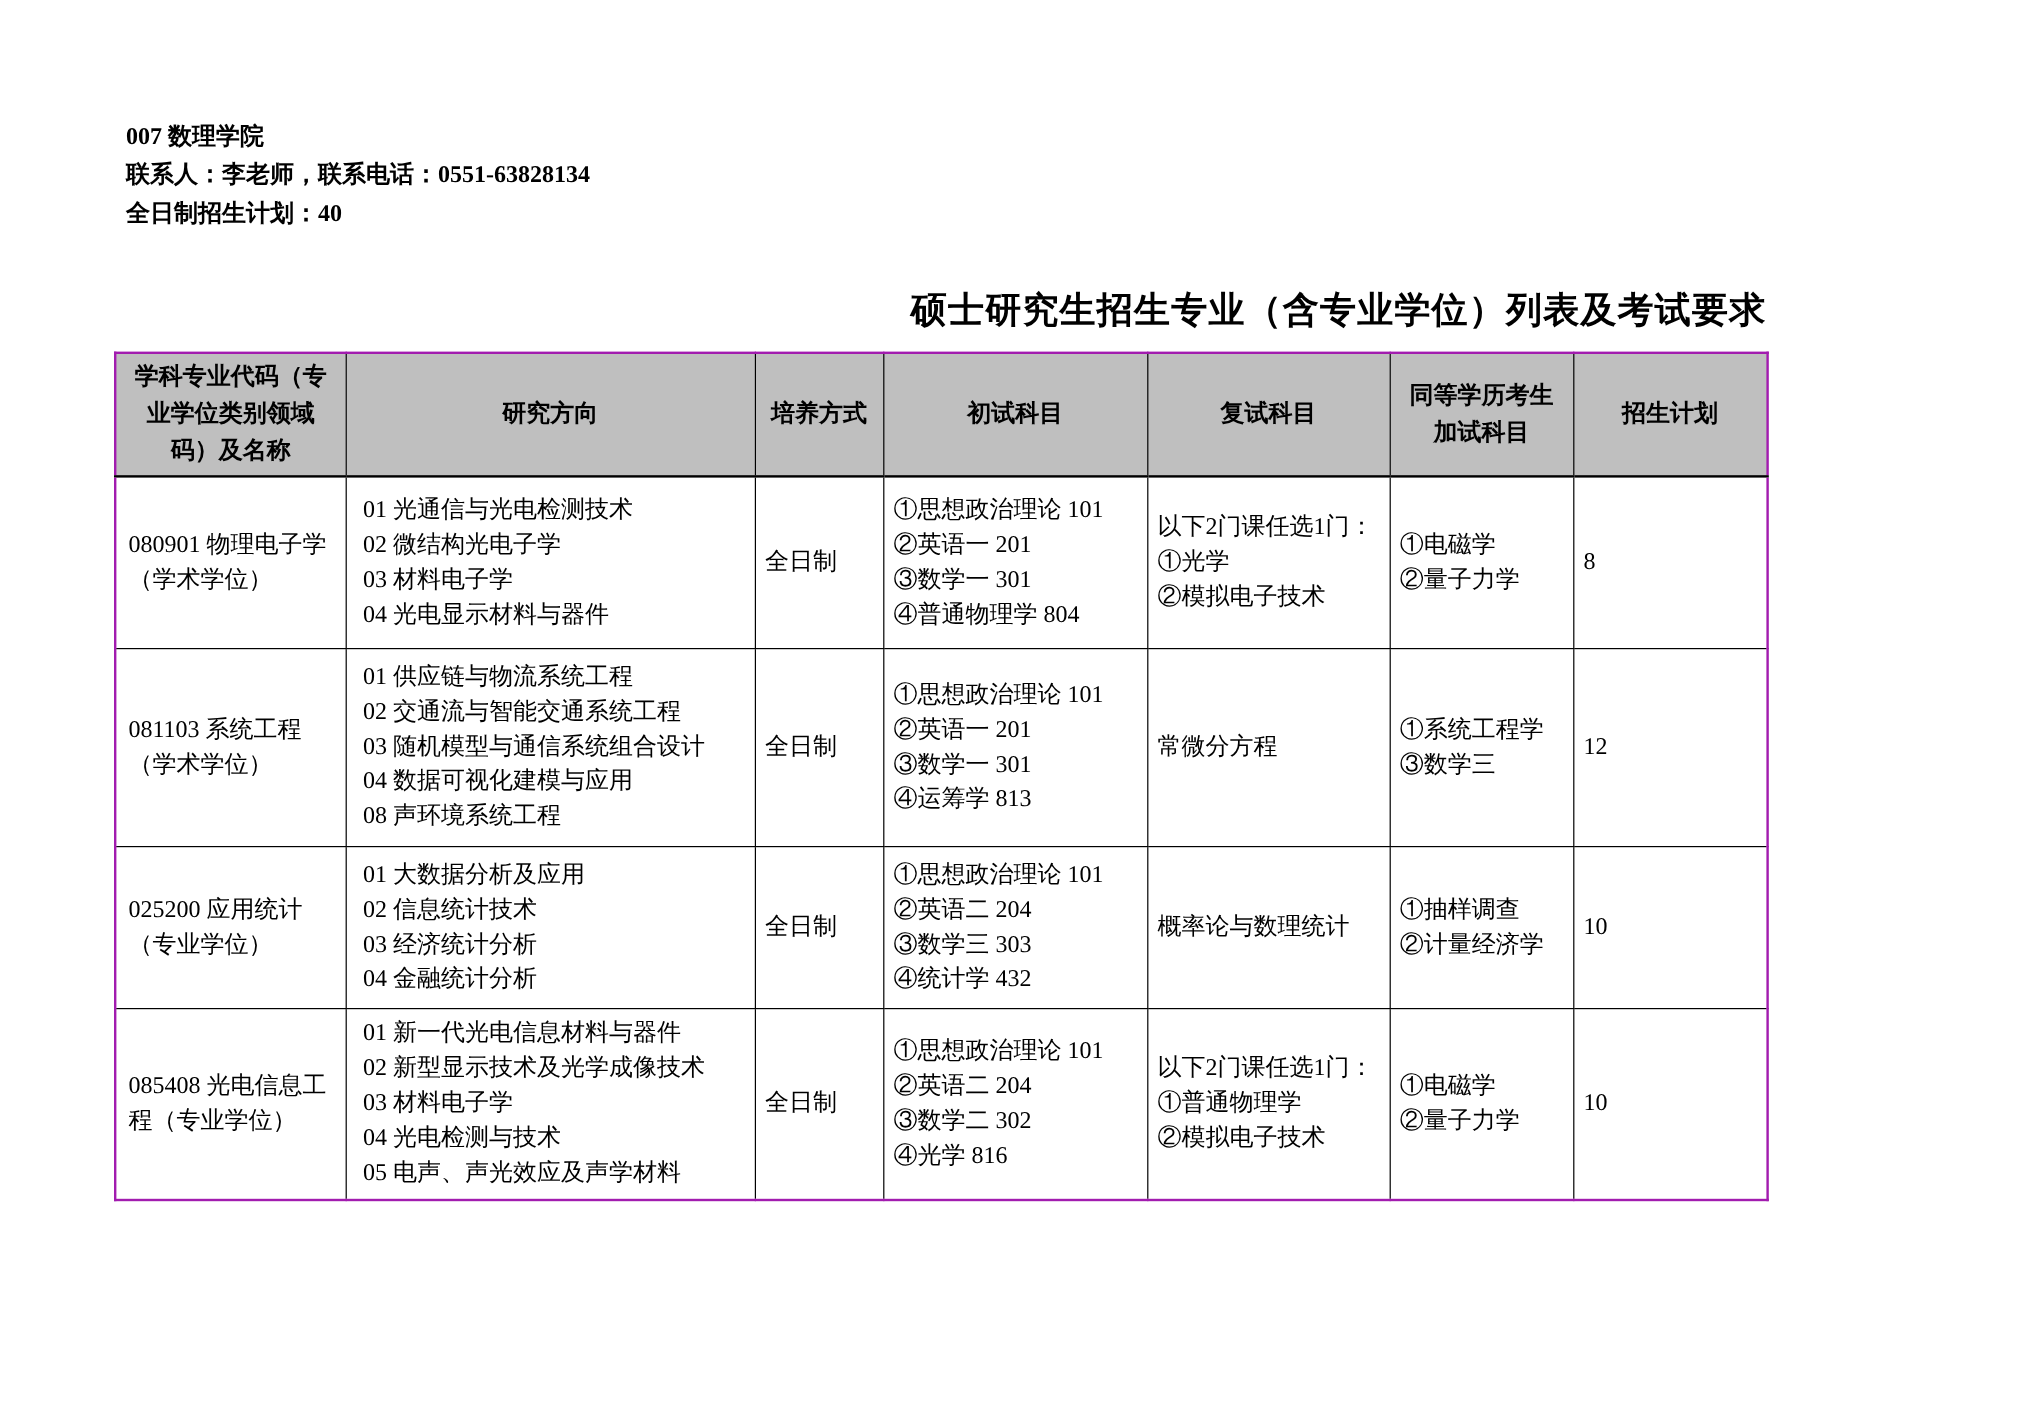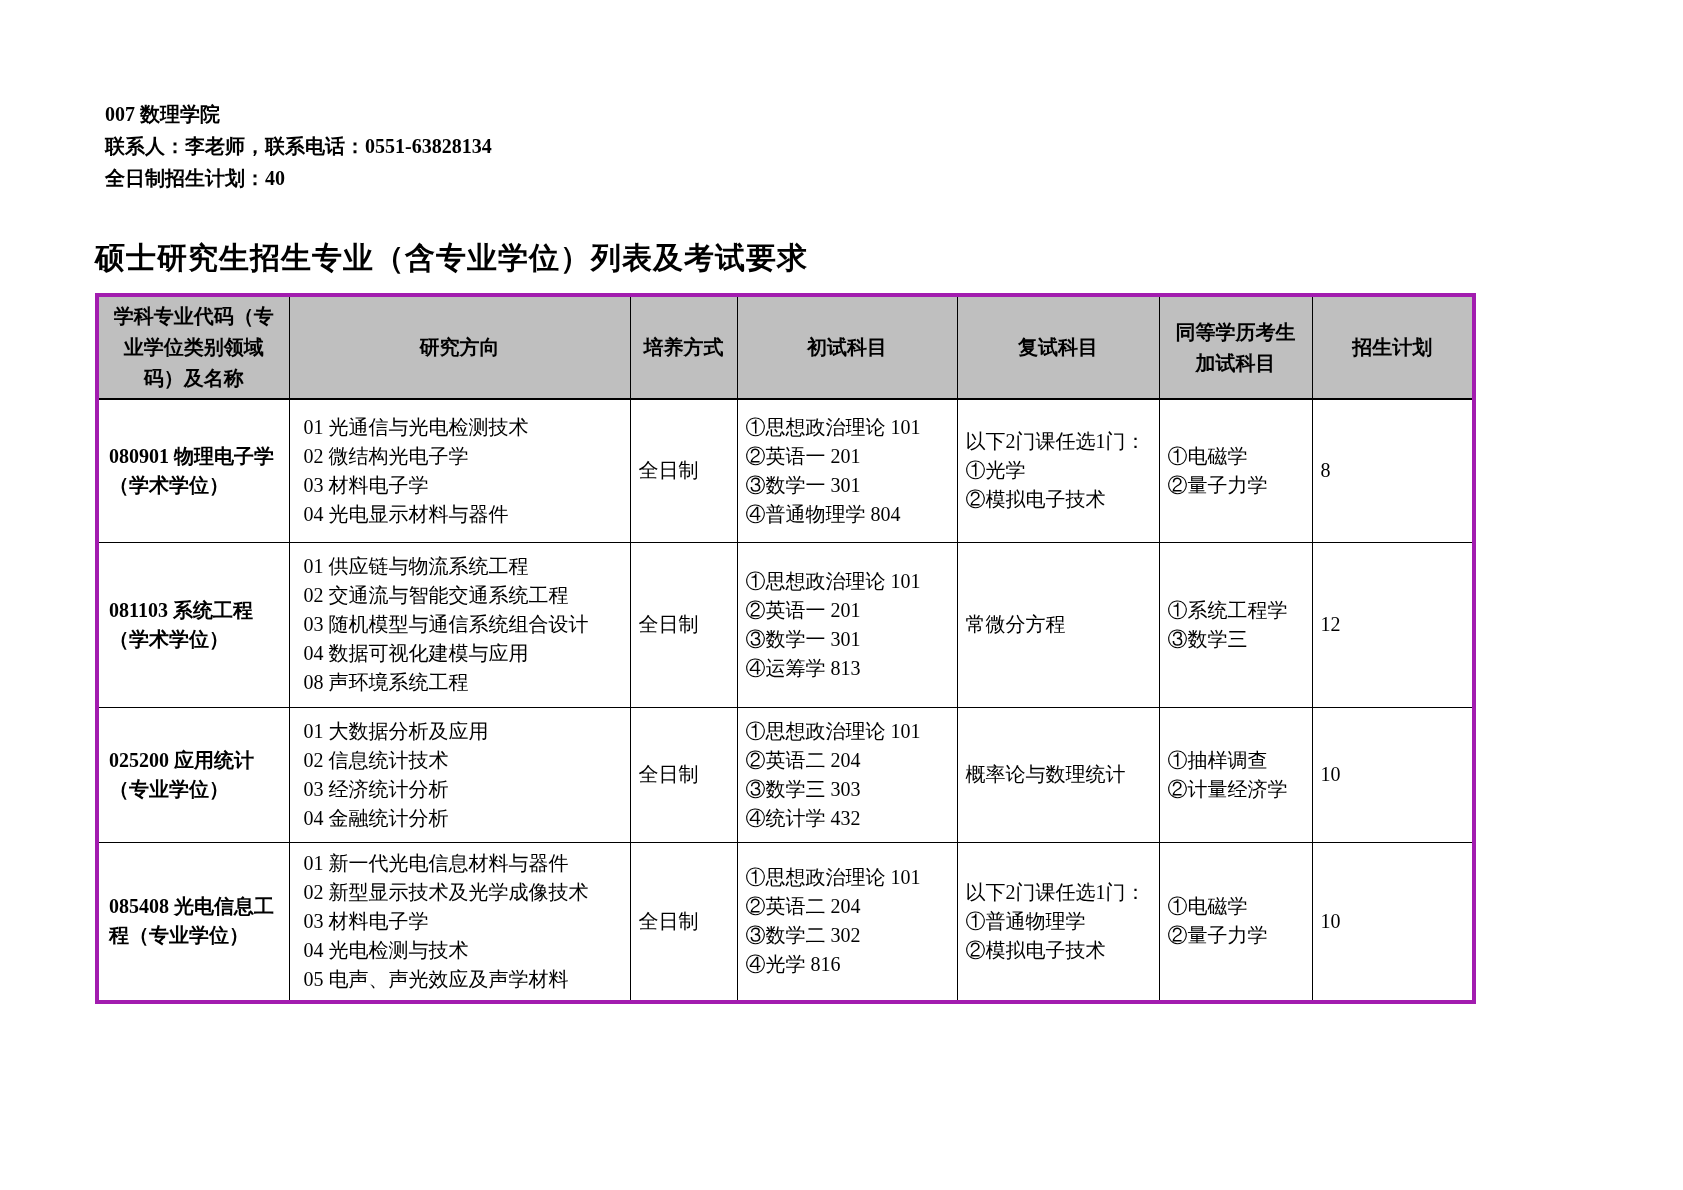--- a/index.html
+++ b/index.html
@@ -14,31 +14,31 @@
   }
   .info-block {
     margin: 98px 0 0 105px;
     font-weight: bold;
     font-size: 20px;
     line-height: 32px;
   }
   .table-title {
     width: 1377px;
     margin: 44px 0 12px 95px;
-    text-align: left;
+    text-align: right;
     font-size: 30px;
     font-weight: bold;
     letter-spacing: 1px;
   }
   table.admissions-table {
     width: 1377px;
     margin: 14px 0 0 95px;
     border-collapse: collapse;
     table-layout: fixed;
-    border: 4px solid #a21caf;
+    border: 2px solid #a21caf;
   }
   th, td {
     border: 1px solid #000;
     vertical-align: middle;
   }
   thead th {
     background: #bfbfbf;
     font-size: 20px;
     font-weight: bold;
     text-align: center;
@@ -50,21 +50,21 @@
   tbody td {
     font-size: 20px;
     line-height: 29px;
     padding: 6px 8px;
   }
   tr.r1 { height: 143px; }
   tr.r2 { height: 165px; }
   tr.r3 { height: 135px; }
   tr.r4 { height: 160px; }
   td.major {
-    font-weight: bold;
+    font-weight: normal;
     padding-left: 10px;
     padding-right: 14px;
   }
   td.directions { padding-left: 14px; }
   td.center { text-align: left; }
   td .line { white-space: nowrap; }
 </style>
 </head>
 <body>
 

